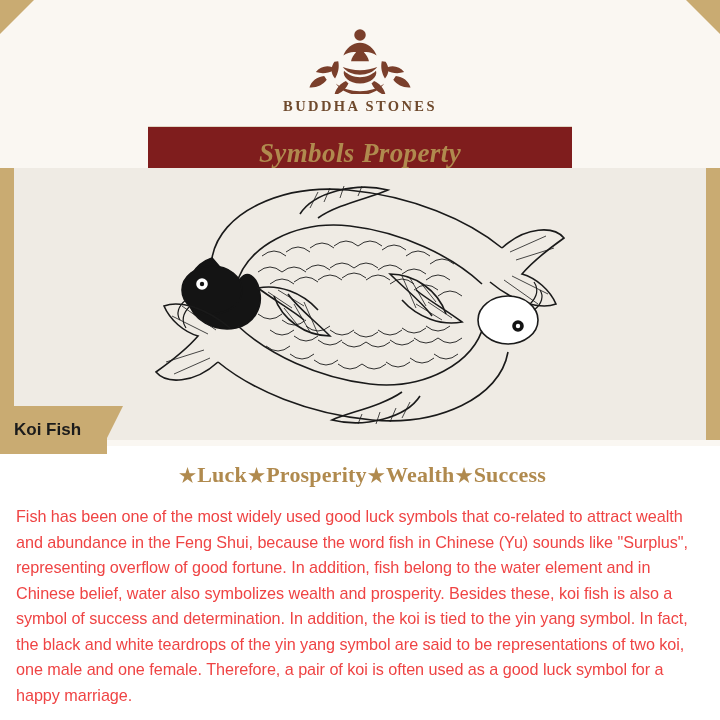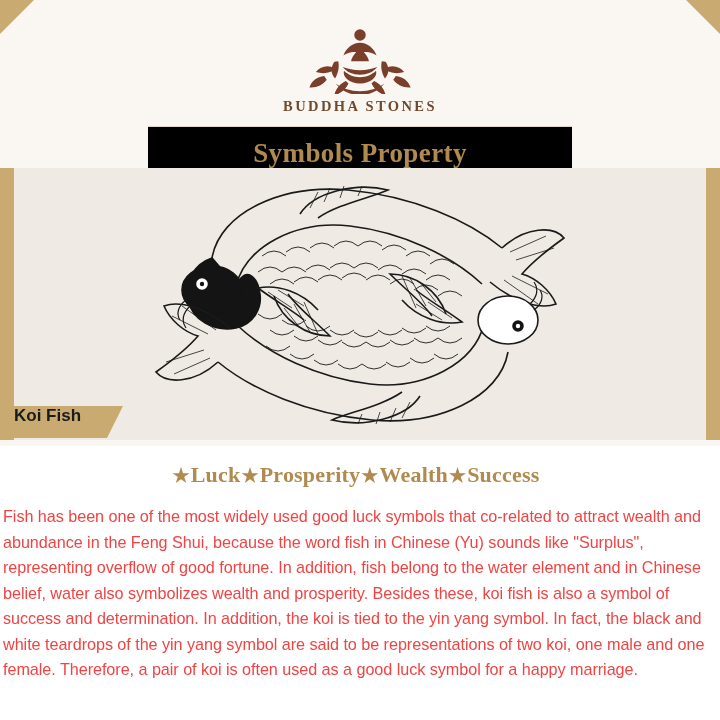--- a/index.html
+++ b/index.html
@@ -71,26 +71,27 @@
     font-family: "Liberation Serif", serif;
   }
 
   
   .title-bar {
     position: absolute;
     top: 126px;
     left: 148px;
     width: 424px;
     height: 52px;
-    background: #000000;
+    background: #7f1d1d;
     border-top: 1px solid #e0d6c5;
     border-bottom: 5px solid #ec4899;
     display: flex;
     align-items: center;
     justify-content: center;
+    font-style: italic;
   }
   .title-bar-text {
     font-family: "Liberation Serif", serif;
     font-weight: bold;
     font-size: 27px;
     color: #b08a4e;
     letter-spacing: 0.4px;
   }
 
   
@@ -108,46 +109,46 @@
     top: -8px;
     left: 50%;
     transform: translateX(-50%);
   }
 
   
   .caption-tag {
     position: absolute;
     top: 406px;
     left: 0;
-    height: 32px;
+    height: 48px;
     padding: 0 26px 0 14px;
     background: #c9ab72;
     color: #1b1b1b;
     font-size: 17px;
     font-weight: bold;
     display: flex;
-    align-items: flex-start;
+    align-items: center;
     z-index: 5;
   }
   .caption-tag::after {
     content: "";
     position: absolute;
     right: -16px; top: 0;
     width: 0; height: 0;
     border-top: 32px solid #c9ab72;
     border-right: 16px solid transparent;
   }
 
   
   .text-block {
     position: absolute;
     top: 446px;
     left: 0; right: 0; bottom: 0;
     background: #ffffff;
-    padding: 12px 12px 0 3px;
+    padding: 12px 12px 0 16px;
     box-sizing: border-box;
   }
   .keywords {
     text-align: center;
     font-family: "Liberation Serif", serif;
     font-weight: bold;
     font-size: 22px;
     color: #b08a4e;
     margin: 4px 0 10px 0;
     letter-spacing: 0.2px;

